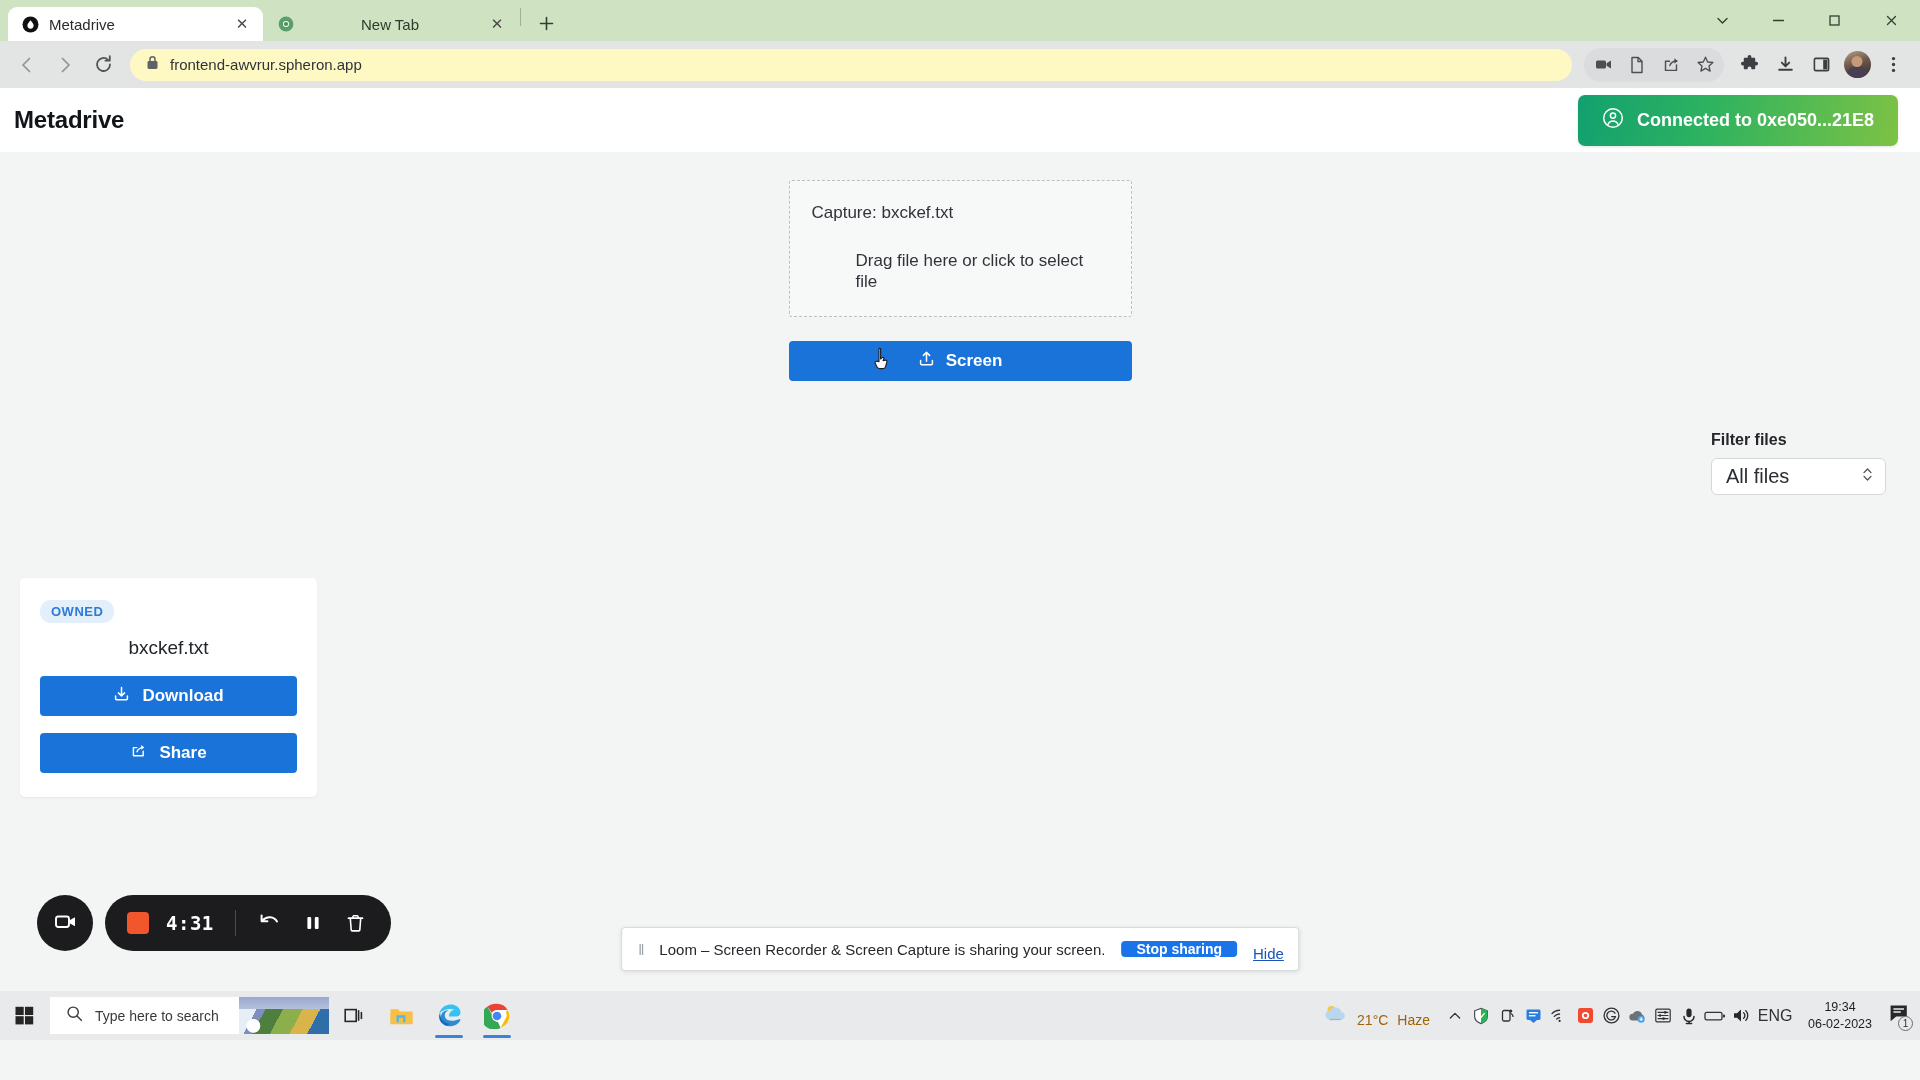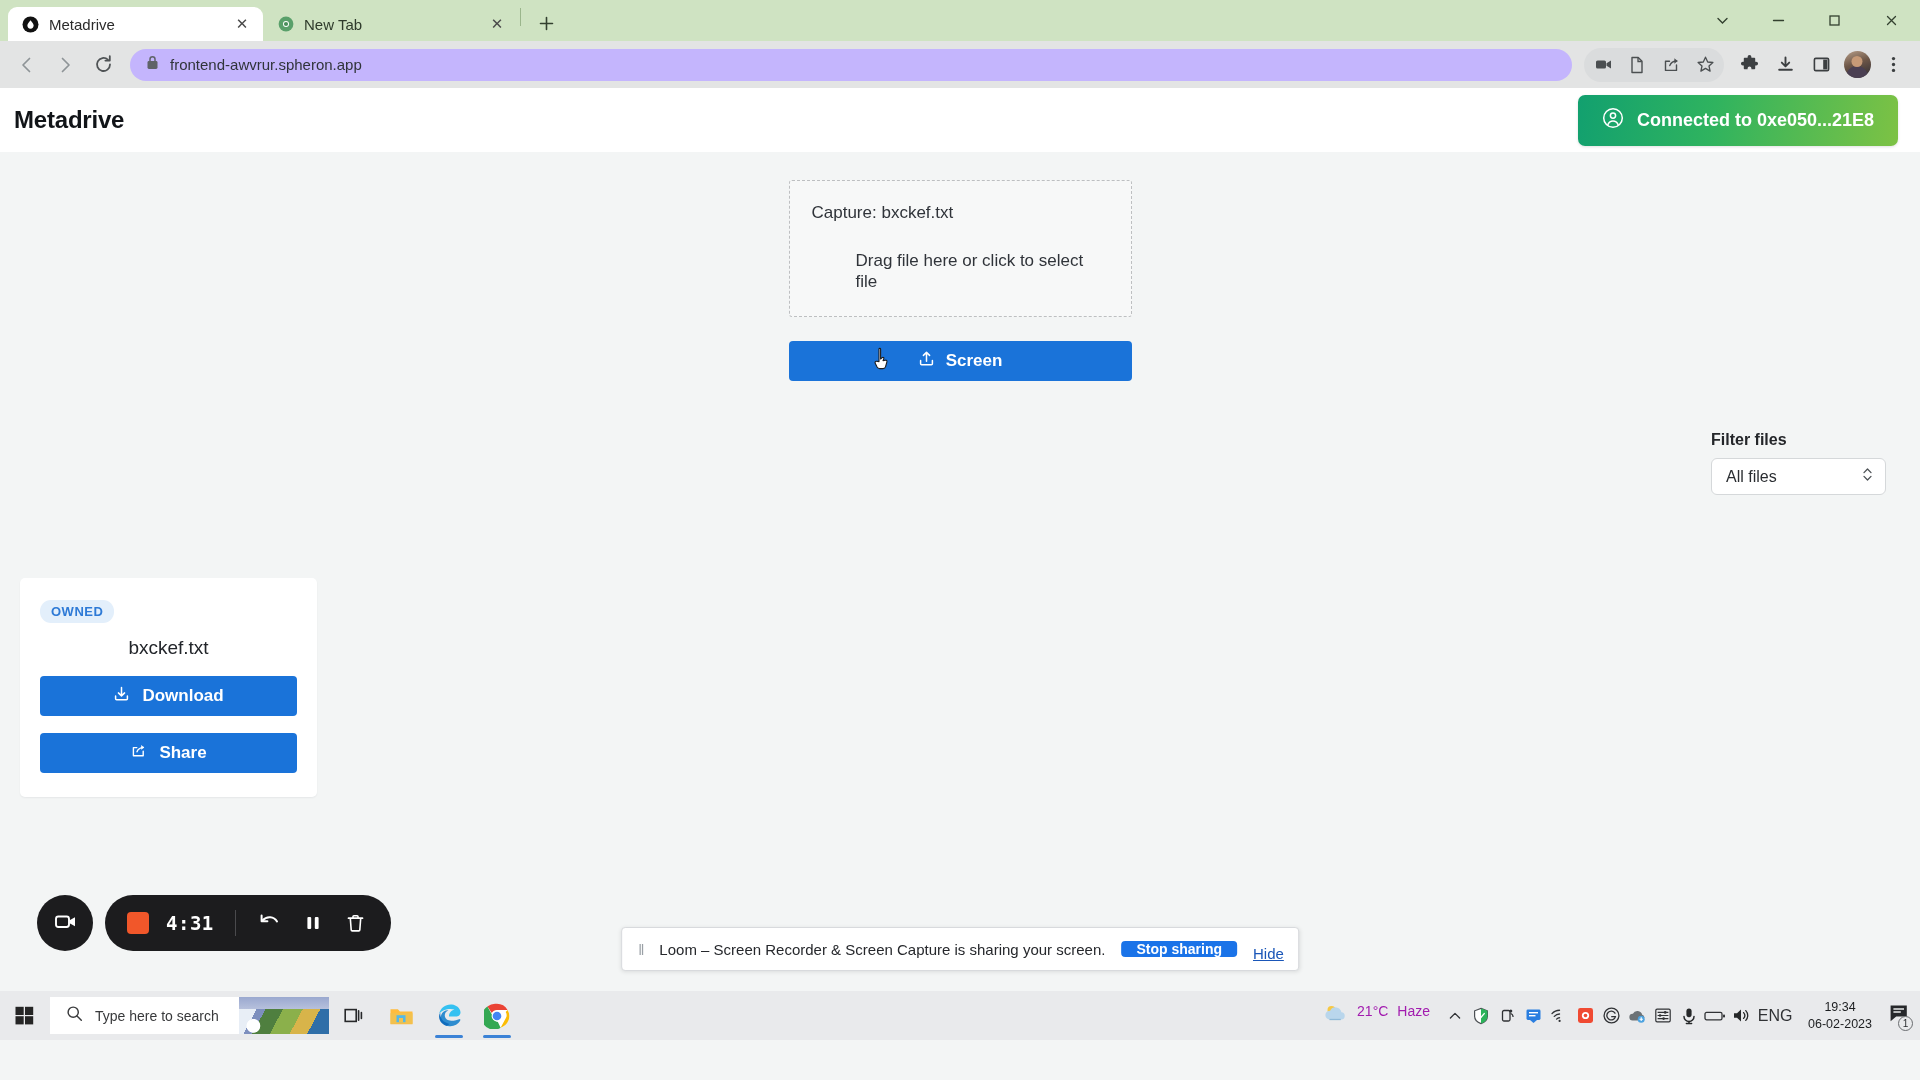--- a/index.html
+++ b/index.html
@@ -29,21 +29,21 @@
     gap: 10px;
     padding: 0 10px 0 14px;
     border-radius: 9px 9px 0 0;
     min-width: 255px;
     max-width: 255px;
     position: relative;
     font-size: 15px;
     color: #2b2b2b;
   }
   .tab.active { background: #ffffff; }
-  .tab.inactive { color: #2f3b2c; }
+  .tab.inactive { color: #2f3b2c; text-align: center; }
   .tab-fav {
     width: 17px; height: 17px; flex: 0 0 17px;
     display: flex; align-items: center; justify-content: center;
   }
   .tab-title {
     flex: 1 1 auto;
     white-space: nowrap; overflow: hidden; text-overflow: ellipsis;
     font-size: 15px;
   }
   .tab-close {
@@ -84,21 +84,21 @@
     width: 34px; height: 34px;
     display: flex; align-items: center; justify-content: center;
     border-radius: 50%;
     color: #4f5355;
     flex: 0 0 34px;
   }
   .nav-btn.dim { color: #9aa0a2; }
   .omnibox {
     flex: 1 1 auto;
     height: 32px;
-    background: #c4b5fd;
+    background: #fef9c3;
     border-radius: 16px;
     display: flex;
     align-items: center;
     padding: 0 16px;
     gap: 11px;
     margin: 0 8px 0 6px;
     min-width: 0;
   }
   .omnibox .url {
     font-size: 15px; color: #30343a;
@@ -205,21 +205,21 @@
     font-size: 16px; color: #24262a; font-weight: bold;
     margin-bottom: 9px;
   }
   .filter-select {
     height: 37px;
     background: #ffffff;
     border: 1px solid #d5d8da;
     border-radius: 6px;
     display: flex; align-items: center; justify-content: space-between;
     padding: 0 12px 0 14px;
-    font-size: 16px; color: #2a2d31;
+    font-size: 20px; color: #2a2d31;
   }
 
   .file-grid {
     position: absolute;
     left: 20px;
     top: 490px;
     display: flex; gap: 18px;
   }
   .file-card {
     width: 297px;
@@ -356,23 +356,23 @@
     height: 3px; background: #3b82d6; border-radius: 2px;
   }
   .tray {
     margin-left: auto;
     display: flex; align-items: center;
     gap: 0px;
     padding-right: 4px;
     height: 49px;
   }
   .tray-weather {
-    display: flex; align-items: flex-start; gap: 9px;
+    display: flex; align-items: flex-end; gap: 9px;
     padding: 0 12px 0 6px;
-    font-size: 14px; color: #a21caf;
+    font-size: 14px; color: #a16207;
   }
   .tray-icon {
     width: 26px; height: 49px;
     display: flex; align-items: center; justify-content: center;
     color: #303235;
   }
   .tray-clock {
     display: flex; flex-direction: column; align-items: center;
     font-size: 12.5px; color: #1d1f21; line-height: 1.35;
     padding: 0 10px 0 12px;

